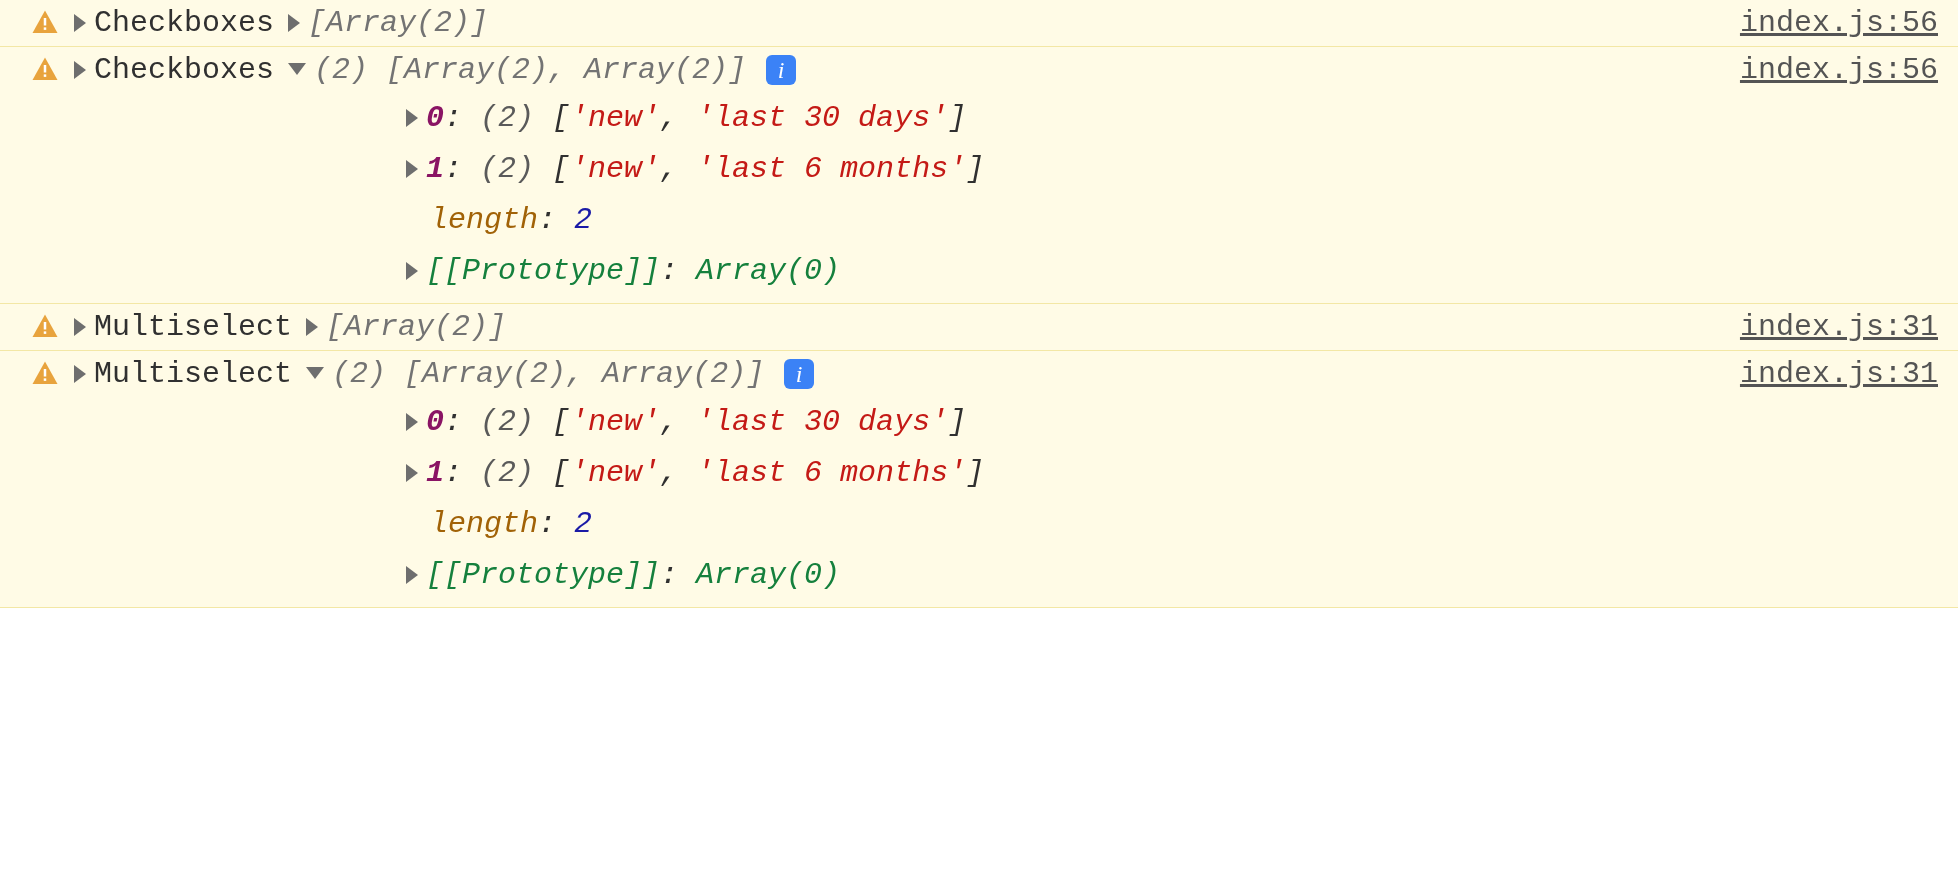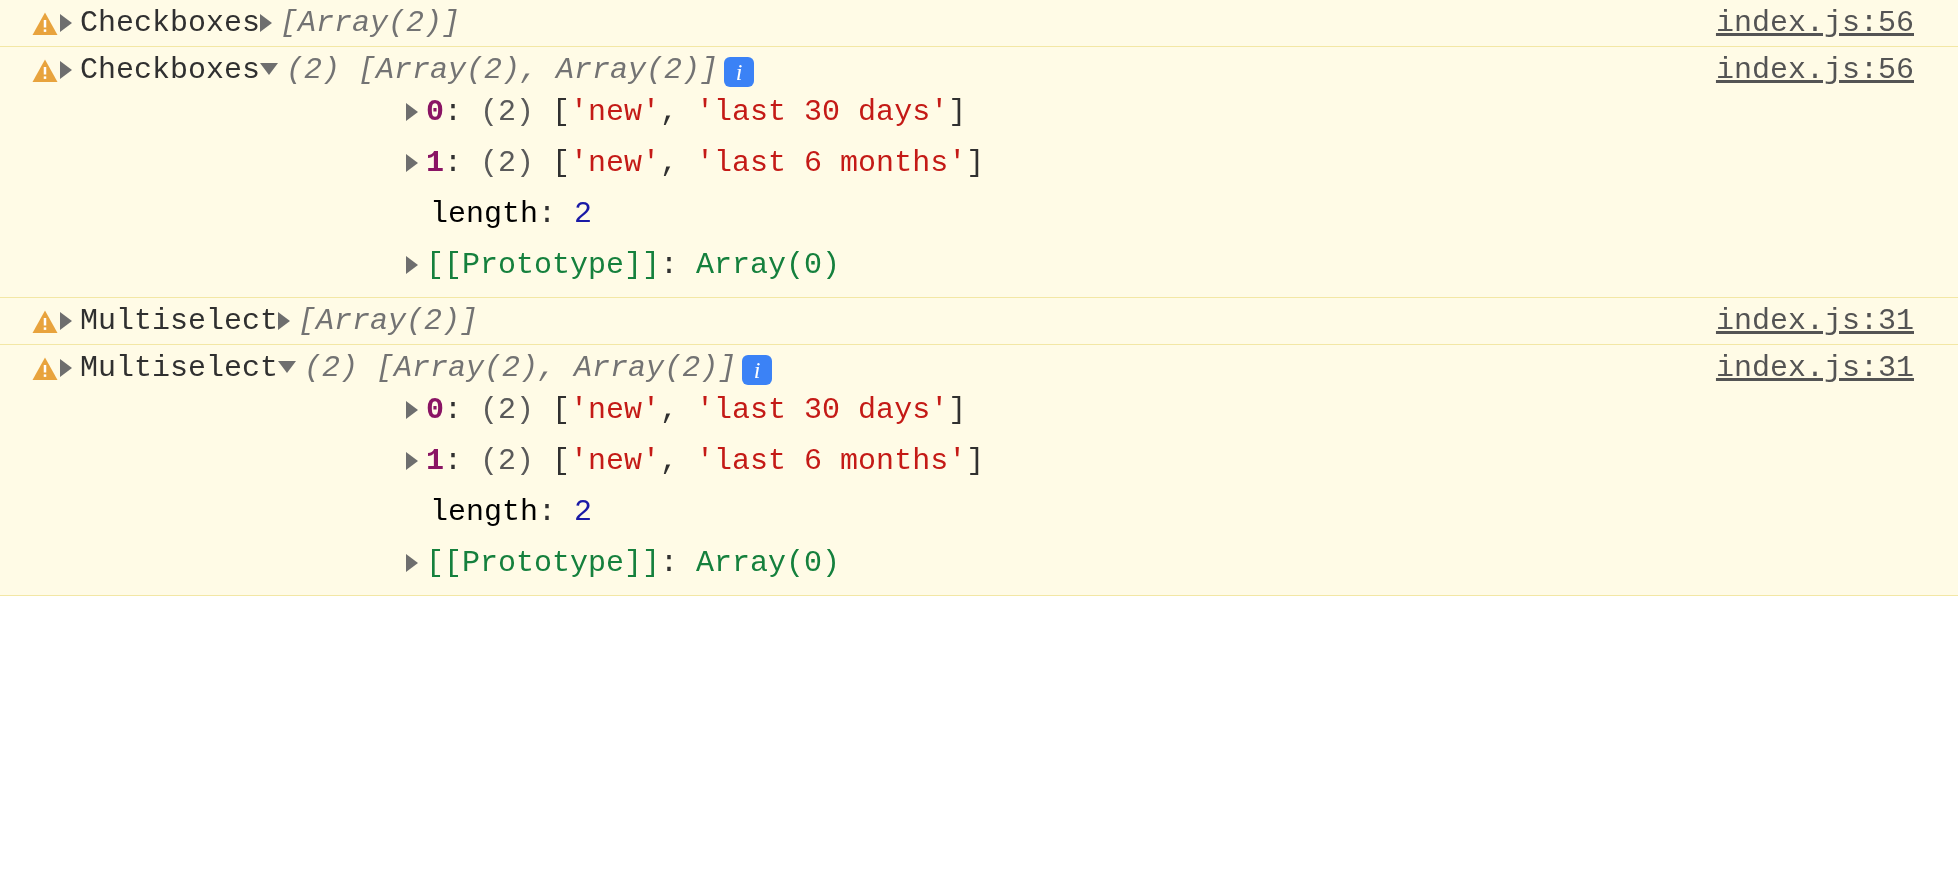--- a/index.html
+++ b/index.html
@@ -14,21 +14,22 @@
   .row {
     background: #fffbe6;
     border-top: 1px solid #f3e7a5;
     border-bottom: 1px solid #f3e7a5;
     padding: 6px 30px 6px 30px;
     position: relative;
     margin-top: -1px;
   }
   .row-head {
     display: flex;
-    align-items: flex-end;
+    align-items: center;
+    gap: 14px;
   }
   .warn-icon {
     color: #e8a33d;
     font-size: 30px;
     line-height: 1.2;
     width: 30px;
     flex: 0 0 auto;
   }
   .warn-icon svg { display:block; }
   .arrow {
@@ -45,21 +46,21 @@
   .arrow.down {
     border-left: 9px solid transparent;
     border-right: 9px solid transparent;
     border-top: 12px solid #6e6e6e;
     margin-bottom: 3px;
   }
   .label { color: #303030; }
   .preview { color:#737373; font-style: italic; }
   .source {
     position: absolute;
-    right: 44px;
+    right: 20px;
     top: 6px;
     color: #545454;
     text-decoration: underline;
     cursor: pointer;
   }
   .info-badge {
     display: inline-flex;
     align-items: center;
     justify-content: center;
     width: 30px; height: 30px;
@@ -67,27 +68,29 @@
     color: #fff;
     border-radius: 6px;
     font-style: italic;
     font-family: Georgia, 'Times New Roman', serif;
     font-size: 24px;
     vertical-align: 2px;
     margin-left: 6px;
   }
   .children {
     margin-left: 376px;
+    margin-top: 6px;
     line-height: 1.7;
+    font-style: italic;
   }
   .idx { color: #8a1464; font-weight: bold; }
   .num { color: #5a5a5a; }
   .str { color: #c41a16; }
   .brack { color: #303030; }
-  .prop { color: #000000; }
+  .prop { color: #a16207; }
   .val-num { color: #1a1aa6; }
   .proto { color: #15803d; }
   .clickable { cursor: default; }
 </style>
 </head>
 <body>
 
 <div class="row">
   <div class="row-head">
     <span class="warn-icon">

